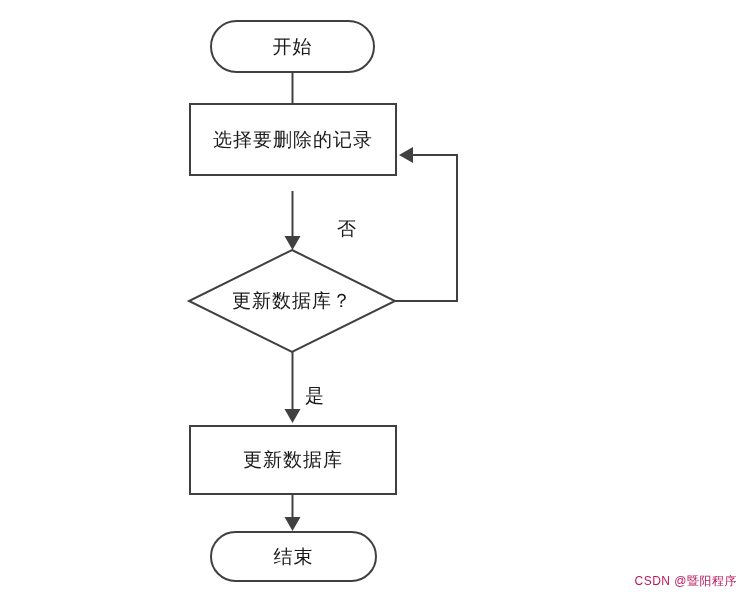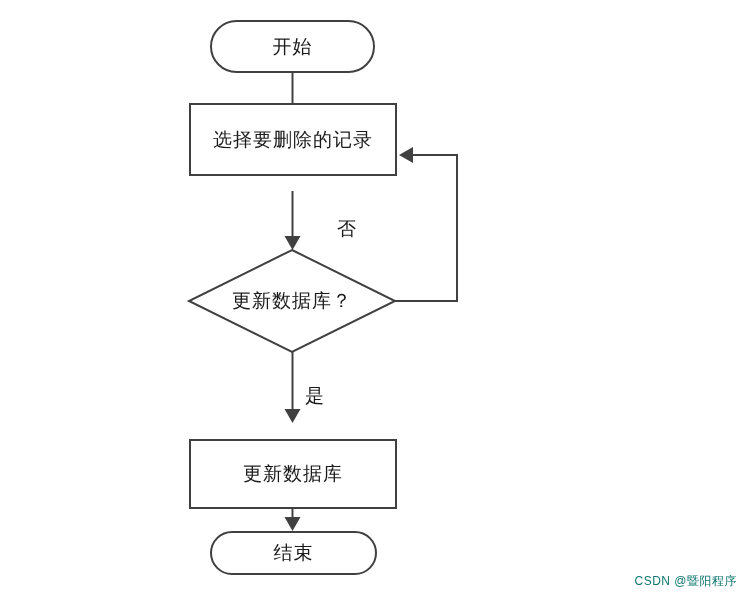--- a/index.html
+++ b/index.html
@@ -40,38 +40,38 @@
   }
   .process {
     border: 2px solid #404040;
   }
   .decision-text {
     background: transparent;
   }
   .stadium-start { left: 210px; top: 20px;  width: 165px; height: 53px; text-align: center; }
   .rect-select   { left: 189px; top: 103px; width: 208px; height: 73px; }
   .diamond-label { left: 189px; top: 250px; width: 206px; height: 102px; }
-  .rect-update   { left: 189px; top: 439px; width: 208px; height: 70px; }
-  .stadium-end   { left: 210px; top: 531px; width: 167px; height: 44px; border-radius: 26px; }
+  .rect-update   { left: 189px; top: 425px; width: 208px; height: 70px; }
+  .stadium-end   { left: 210px; top: 531px; width: 167px; height: 51px; border-radius: 26px; }
   .edge-label {
     position: absolute;
     font-size: 19px;
     line-height: 1;
     background: #ffffff;
     padding: 0 1px;
   }
   .edge-label-no  { left: 336px; top: 219px; }
   .edge-label-yes { left: 304px; top: 386px; }
   .watermark {
     position: absolute;
     right: 4px;
     bottom: 5px;
     font-family: "Liberation Sans", "DejaVu Sans", sans-serif;
     font-size: 12px;
-    color: #0f766e;
+    color: #be185d;
     letter-spacing: 0.5px;
   }
 </style>
 </head>
 <body>
 
 <div class="canvas">
 
   <svg class="svg-layer" viewBox="0 0 741 595">
 

